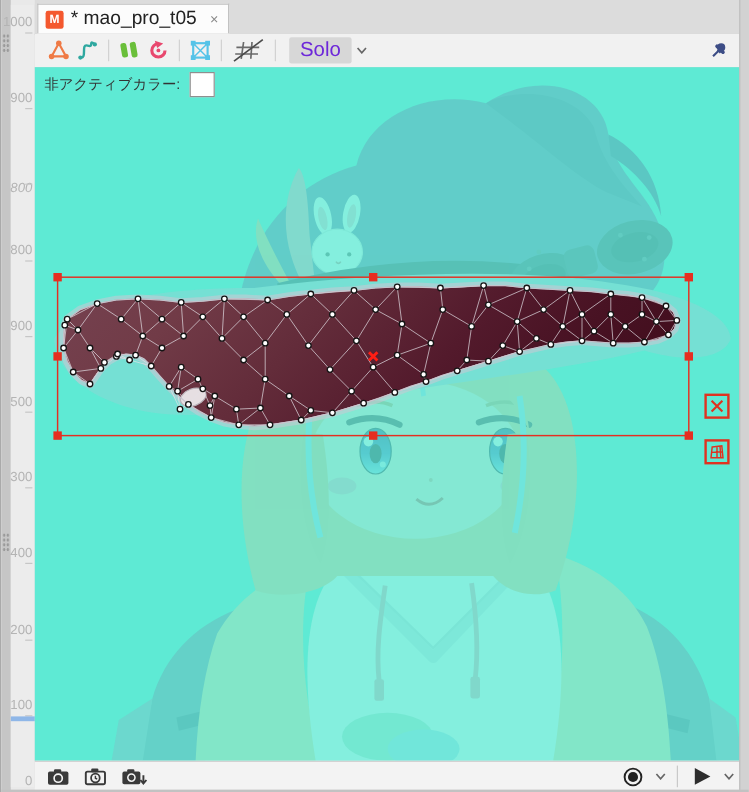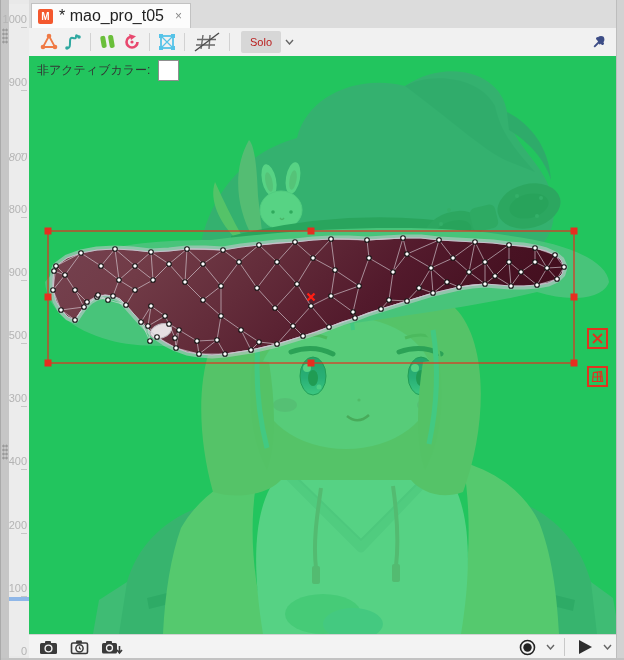--- a/index.html
+++ b/index.html
@@ -23,26 +23,26 @@
        border:1px solid #c2c2c2;border-bottom:none;display:flex;align-items:center;gap:6px;padding:0 6px;box-sizing:border-box;}
   #tab-icon{width:15px;height:15px;background:#f4582e;border-radius:2px;position:relative;
             color:#fff;font-size:10px;font-weight:bold;text-align:center;line-height:15px;flex:0 0 auto;}
   #tab-title{font-size:16px;color:#222;white-space:nowrap;flex:1;}
   #tab-close{font-size:12px;color:#8a8a8a;padding:0 2px;cursor:default;}
   
   #toolbar{position:absolute;left:28px;top:28px;width:590px;height:28px;background:#f1f1f1;
            border-bottom:1px solid #cdcdcd;display:flex;align-items:center;}
   .tb-icon{width:24px;height:22px;display:flex;align-items:center;justify-content:center;flex:0 0 auto;}
   .tb-sep{width:1px;height:18px;background:#d2d2d2;margin:0 5px;flex:0 0 auto;}
-  #solo-btn{height:22px;padding:0 9px;background:#d7d7d7;color:#b91c1c;font-size:11px;
+  #solo-btn{height:22px;padding:0 9px;background:#d7d7d7;color:#6d28d9;font-size:17px;
             display:flex;align-items:center;margin-left:6px;border-radius:2px;}
   .chev{display:flex;align-items:center;justify-content:center;width:16px;height:22px;}
   #pin-btn{margin-left:auto;margin-right:8px;}
   
-  #canvas{position:absolute;left:28px;top:56px;width:590px;height:578px;background:#22c55e;}
+  #canvas{position:absolute;left:28px;top:56px;width:590px;height:578px;background:#5eead4;}
   #stage{position:absolute;left:0;top:0;}
   #inactive-row{position:absolute;left:8px;top:4px;display:flex;align-items:center;gap:8px;}
   #inactive-label{font-size:12px;color:#333;}
   #inactive-swatch{width:19px;height:19px;background:#fff;border:1px solid #8f8f8f;}
   .red-btn{position:absolute;width:21px;height:21px;border:2px solid #e03220;box-sizing:border-box;
            display:flex;align-items:center;justify-content:center;background:transparent;}
   
   #bottombar{position:absolute;left:28px;top:634px;width:590px;height:24px;background:#f3f3f3;
              border-top:1px solid #d2d2d2;display:flex;align-items:center;}
   .bb-icon{display:flex;align-items:center;justify-content:center;height:24px;padding:0 6px;}

